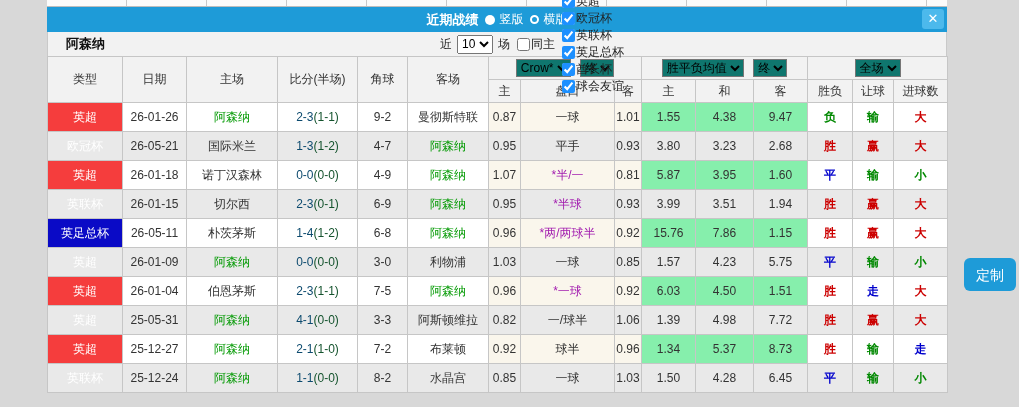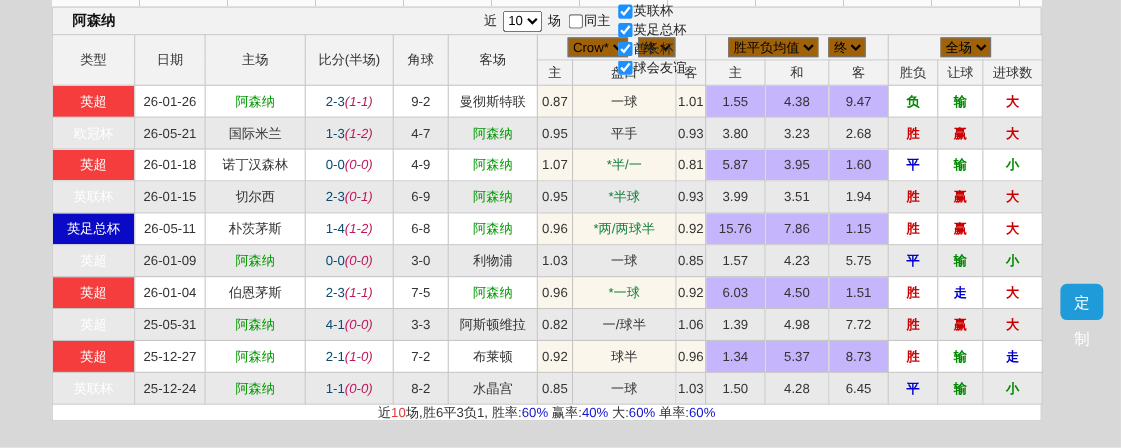--- a/index.html
+++ b/index.html
@@ -44,60 +44,72 @@
   .team-name { position:absolute; left:18px; font-weight:bold; font-size:13px; color:#111; }
   .filters { margin:0 auto; display:flex; align-items:center; gap:2px; padding-left:70px; }
   .filters select { height:19px; font-size:12px; margin:0 3px; }
   .filters label { display:flex; align-items:center; }
   .filters input[type="checkbox"] { width:13px; height:13px; margin:0 1px 0 5px; accent-color:#1d90ff; }
 
   
   table { border-collapse:collapse; width:900px; table-layout:fixed; background:#fff; }
   th, td { border:1px solid #c6c6c6; text-align:center; padding:0; overflow:hidden; white-space:nowrap; }
   thead th { background:#f2f2f2; font-weight:normal; color:#333; height:23px; }
-  thead .hdr-select { height:18px; font-size:12px; margin:0 3px; background:#a16207; }
+  thead .hdr-select { height:18px; font-size:12px; margin:0 3px; background:#0f766e; }
   tbody td { height:29px; font-size:12px; }
   tbody tr.stripe td { background:#e9e9e9; }
   tbody td.odds-bg { background:#faf6ec; }
-  tbody td.avg-bg { background:#c4b5fd; }
+  tbody td.avg-bg { background:#86efac; }
   td.type-cell { color:#fff; font-size:12px; }
   .badge-red    { background:#f53d3d; }
   .badge-orange { background:#ff6a00; }
   .badge-gray   { background:#7f7f7f; }
   .badge-blue   { background:#0a0ac6; }
   .team-green { color:#009900; }
   .score-main { color:#0c4a6e; }
-  .half-score { color:#be185d;font-style:italic; }
+  .half-score { color:#14532d; }
   .c-red   { color:#cc0000; font-weight:bold; }
   .c-green { color:#008800; font-weight:bold; }
   .c-blue  { color:#0000cc; font-weight:bold; }
-  .hc-red  { color:#15803d; }
+  .hc-red  { color:#a21caf; }
 
   
   .footer {
     height:15px; background:#fff; border:1px solid #c9c9c9; border-top:none;
     display:flex; align-items:center; justify-content:center; font-size:12px; color:#333;
   }
   .footer .seg-red { color:#e23b3b; }
   .footer .seg-blue { color:#1515d0; }
 
   
   .custom-btn {
-    position:absolute; left:964px; top:258px; width:39px; height:33px;
+    position:absolute; left:964px; top:258px; width:52px; height:33px;
     background:#1e9bd8; color:#fff; border:none; border-radius:6px;
     font-size:14px; text-align:center; line-height:33px; cursor:pointer;
     font-family:inherit;
   }
 </style>
 </head>
 <body>
 
 <div class="panel">
   <div class="top-sliver"></div>
 
+  <div class="titlebar">
+    <span class="title">近期战绩</span>
+    <span class="radio-group">
+      <span class="radio-dot"></span>
+      <span>竖版</span>
+    </span>
+    <span class="radio-group">
+      <span class="radio-ring"></span>
+      <span>横版</span>
+    </span>
+    <span class="close-btn">✕</span>
+  </div>
 
   <div class="filterbar">
     <span class="team-name">阿森纳</span>
     <span class="filters">
       <span>近</span>
       <select>
         <option>10</option>
       </select>
       <span>场</span>
       <label>
@@ -350,18 +362,15 @@
           <td class="avg-bg">1.50</td>
           <td class="avg-bg">4.28</td>
           <td class="avg-bg">6.45</td>
           <td class="c-blue">平</td>
           <td class="c-green">输</td>
           <td class="c-green">小</td>
         </tr>
       </tbody>
   </table>
 
-  <div class="footer">
-      <span id="footer-segs"><span>近</span><span class="seg-red">10</span><span>场,胜6平3负1, 胜率:</span><span class="seg-blue">60%</span><span> 赢率:</span><span class="seg-blue">40%</span><span> 大:</span><span class="seg-blue">60%</span><span> 单率:</span><span class="seg-blue">60%</span></span>
-    </div>
 </div>
 
 <button class="custom-btn">定制</button>
 
 </body></html>

